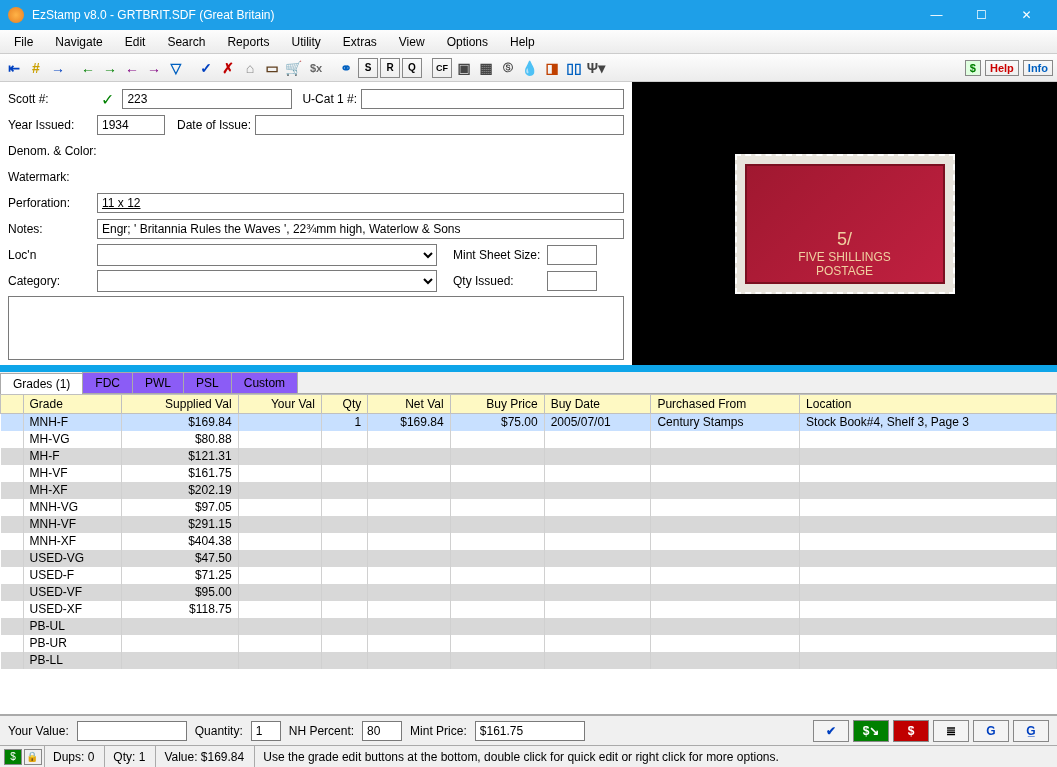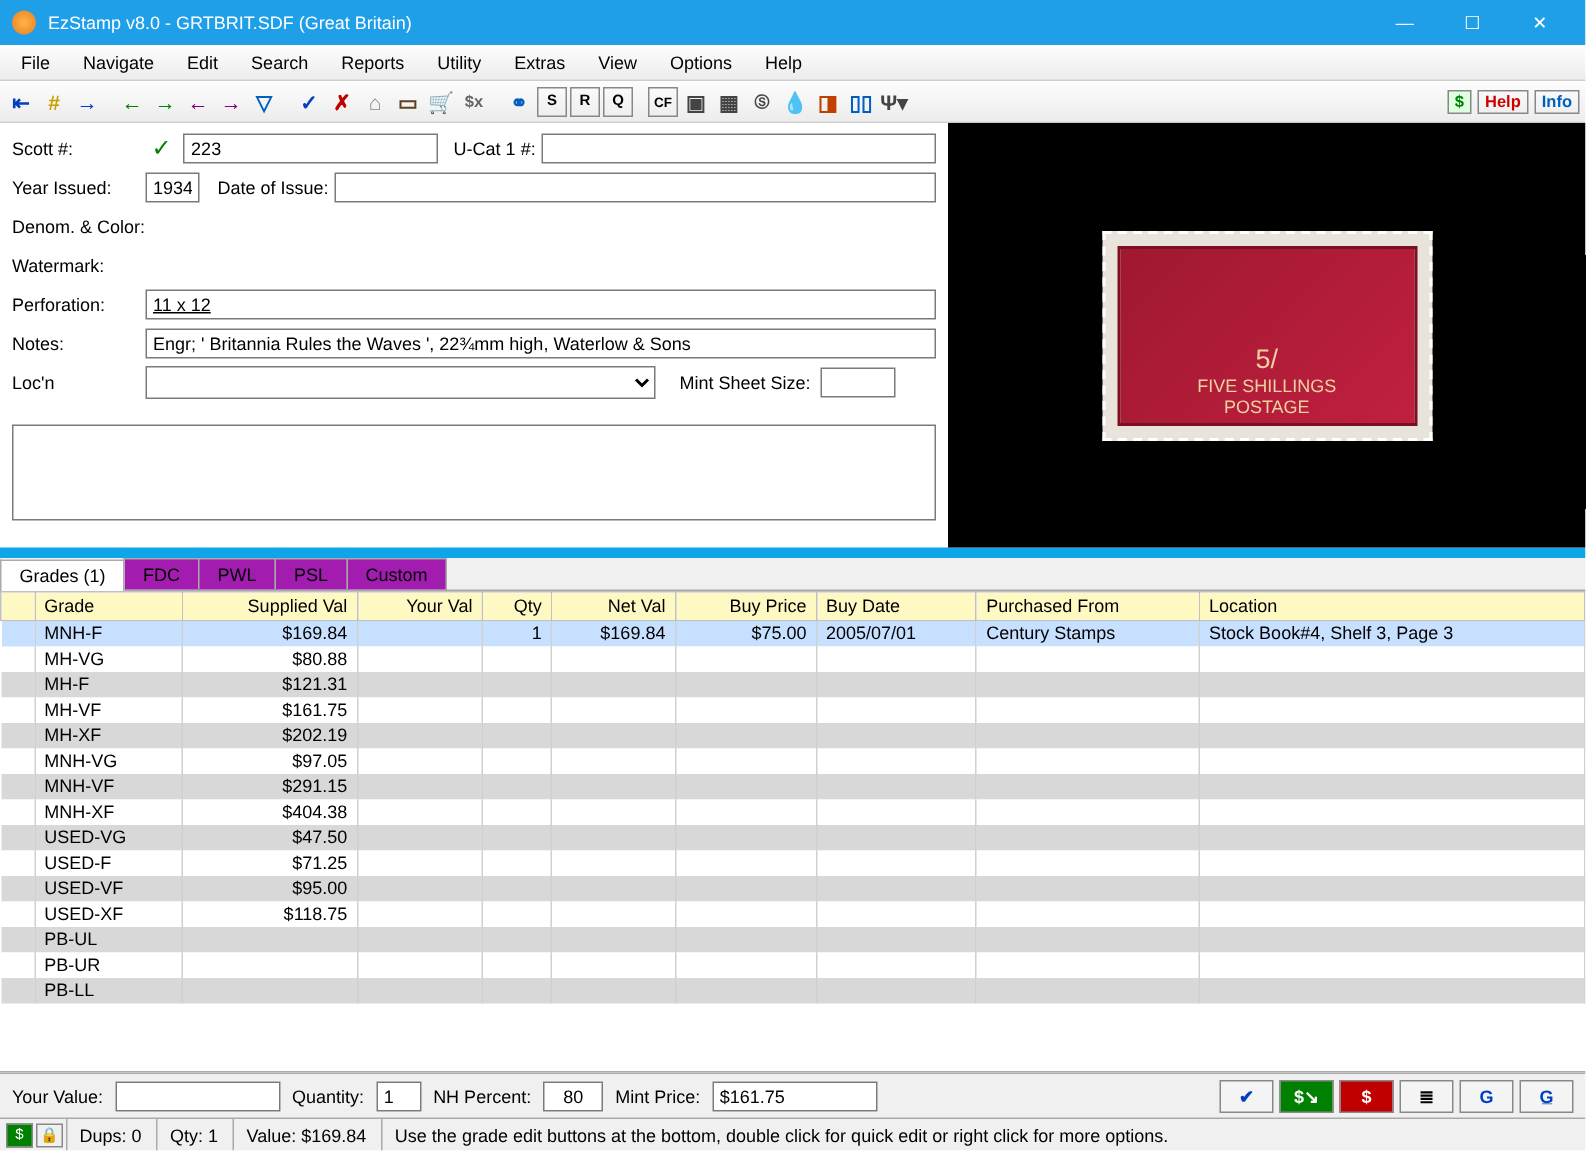--- a/index.html
+++ b/index.html
@@ -26,21 +26,21 @@
 .row { display: flex; align-items: center; gap: 4px; min-height: 22px; }
 .label { width: 85px; white-space: nowrap; }
 input[type=text], select, textarea { border: 1px solid #7a7a7a; padding: 2px 4px; font-size: 12px; background: #fff; height: 20px; }
 select { height: 22px; }
 textarea { resize: none; width: 100%; height: 64px; }
 .check { color: #008000; font-size: 16px; margin: 0 4px; }
 .imgpane { flex: 1; background: #000; display: flex; align-items: center; justify-content: center; }
 .stamp { width: 220px; height: 140px; background: #e8e4dc; border: 2px dashed #fff; display: flex; align-items: center; justify-content: center; }
 .stamp-inner { width: 200px; height: 120px; background: linear-gradient(135deg, #a01830, #c02040); border: 2px solid #7a1020; display: flex; flex-direction: column; align-items: center; justify-content: flex-end; color: #f0d0a0; font-size: 7px; text-align: center; padding: 4px; }
 .tabs { display: flex; border-bottom: 1px solid #aaa; background: #f0f0f0; }
-.tab { padding: 3px 12px; border: 1px solid #aaa; border-bottom: none; background: #a21caf; cursor: pointer; margin-right: -1px; }
+.tab { padding: 3px 12px; border: 1px solid #aaa; border-bottom: none; background: #8b5cf6; cursor: pointer; margin-right: -1px; }
 .tab.active { background: #fff; position: relative; top: 1px; }
 .gridwrap { flex: 1; overflow: auto; border-bottom: 1px solid #aaa; }
 table { border-collapse: collapse; width: 100%; }
 th { background: #fef9c3; border: 1px solid #c0c0c0; padding: 2px 6px; text-align: left; font-weight: normal; position: sticky; top: 0; }
 th.r { text-align: right; }
 td { border-right: 1px solid #d0d0d0; padding: 1px 6px; height: 17px; white-space: nowrap; }
 td.r { text-align: right; }
 tr.sel td { background: #c8e0ff; }
 tr.odd td { background: #fff; }
 tr.even td { background: #d8d8d8; }
@@ -120,21 +120,21 @@
     <div class="form">
       <div class="row">
         <span class="label">Scott #:</span>
         <span class="check">✓</span>
         <input type="text" style="width: 170px;" value="223">
         <span style="margin-left:6px">U-Cat 1 #:</span>
         <input type="text" style="flex: 1 1 0%;" value="">
       </div>
       <div class="row">
         <span class="label">Year Issued:</span>
-        <input type="text" style="width: 36px;" value="1934">
+        <input type="text" style="width: 68px;" value="1934">
         <span style="margin-left:8px">Date of Issue:</span>
         <input type="text" style="flex: 1 1 0%;" value="">
       </div>
       <div class="row">
         <span class="label">Denom. &amp; Color:</span>
       </div>
       <div class="row">
         <span class="label">Watermark:</span>
       </div>
       <div class="row">
@@ -142,20 +142,26 @@
         <input type="text" style="flex: 1 1 0%; text-decoration: underline;" value="11 x 12">
       </div>
       <div class="row">
         <span class="label">Notes:</span>
         <input type="text" style="flex: 1 1 0%;" value="Engr; ' Britannia Rules the Waves ', 22¾mm high, Waterlow &amp; Sons">
       </div>
       <div class="row">
         <span class="label">Loc'n</span>
         <select style="width:340px"></select>
         <span style="margin-left:12px;width:90px">Mint Sheet Size:</span>
+        <input type="text" style="width: 50px;" value="">
+      </div>
+      <div class="row">
+        <span class="label">Category:</span>
+        <select style="width:340px"></select>
+        <span style="margin-left:12px;width:90px">Qty Issued:</span>
         <input type="text" style="width: 50px;" value="">
       </div>
       <div class="row" style="flex:1">
         <textarea style=""></textarea>
       </div>
     </div>
     <div class="imgpane">
       <div class="stamp">
         <div class="stamp-inner">
           <div style="font-size:18px">5/</div>
@@ -374,21 +380,21 @@
         </tbody>
     </table>
   </div>
 
   <div class="bottombar">
     <span class="lbl">Your Value:</span>
     <input type="text" style="width: 110px;" value="">
     <span class="lbl">Quantity:</span>
     <input type="text" style="width: 30px;" value="1">
     <span class="lbl">NH Percent:</span>
-    <input type="text" style="width: 40px; text-align: center;" value="80">
+    <input type="text" style="width: 40px;" value="80">
     <span class="lbl">Mint Price:</span>
     <input type="text" style="width: 110px;" value="$161.75">
     <div class="btns">
       <div class="bbtn" style="color:#0040c0">✔</div>
       <div class="bbtn" style="background:#008000;color:#fff">$↘</div>
       <div class="bbtn" style="background:#c00000;color:#fff">$</div>
       <div class="bbtn">≣</div>
       <div class="bbtn" style="color:#0040c0">G</div>
       <div class="bbtn" style="color:#0040c0">G̲</div>
     </div>

